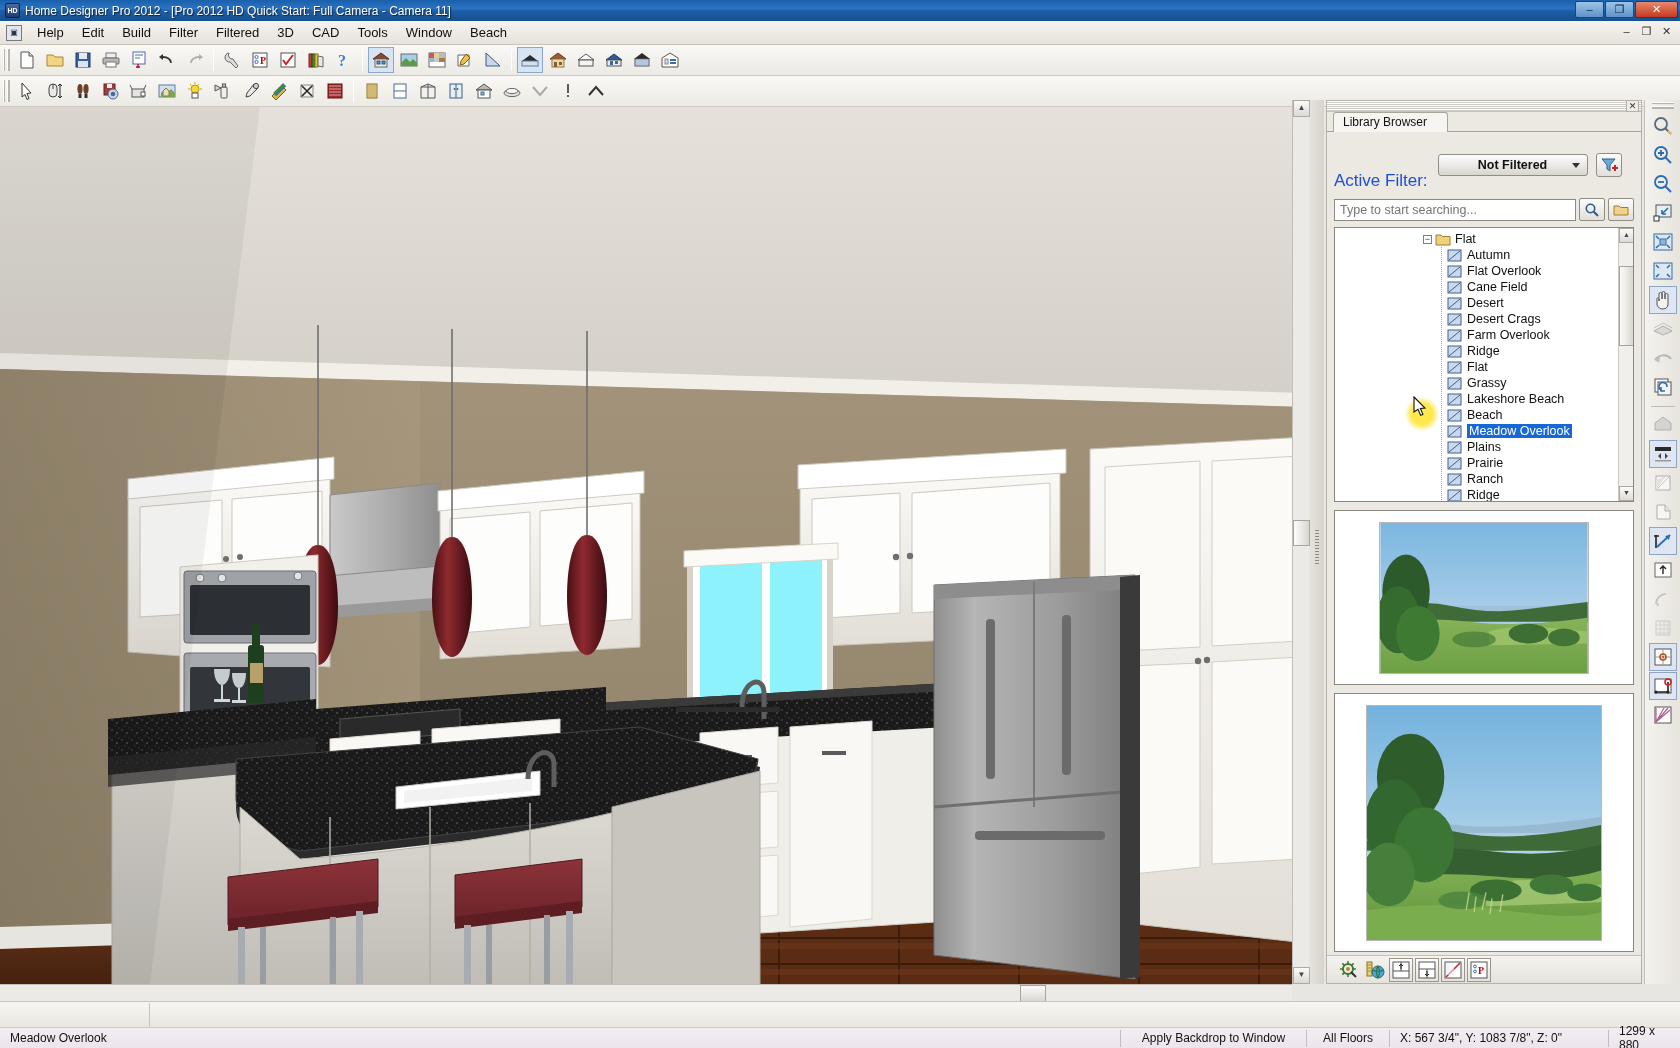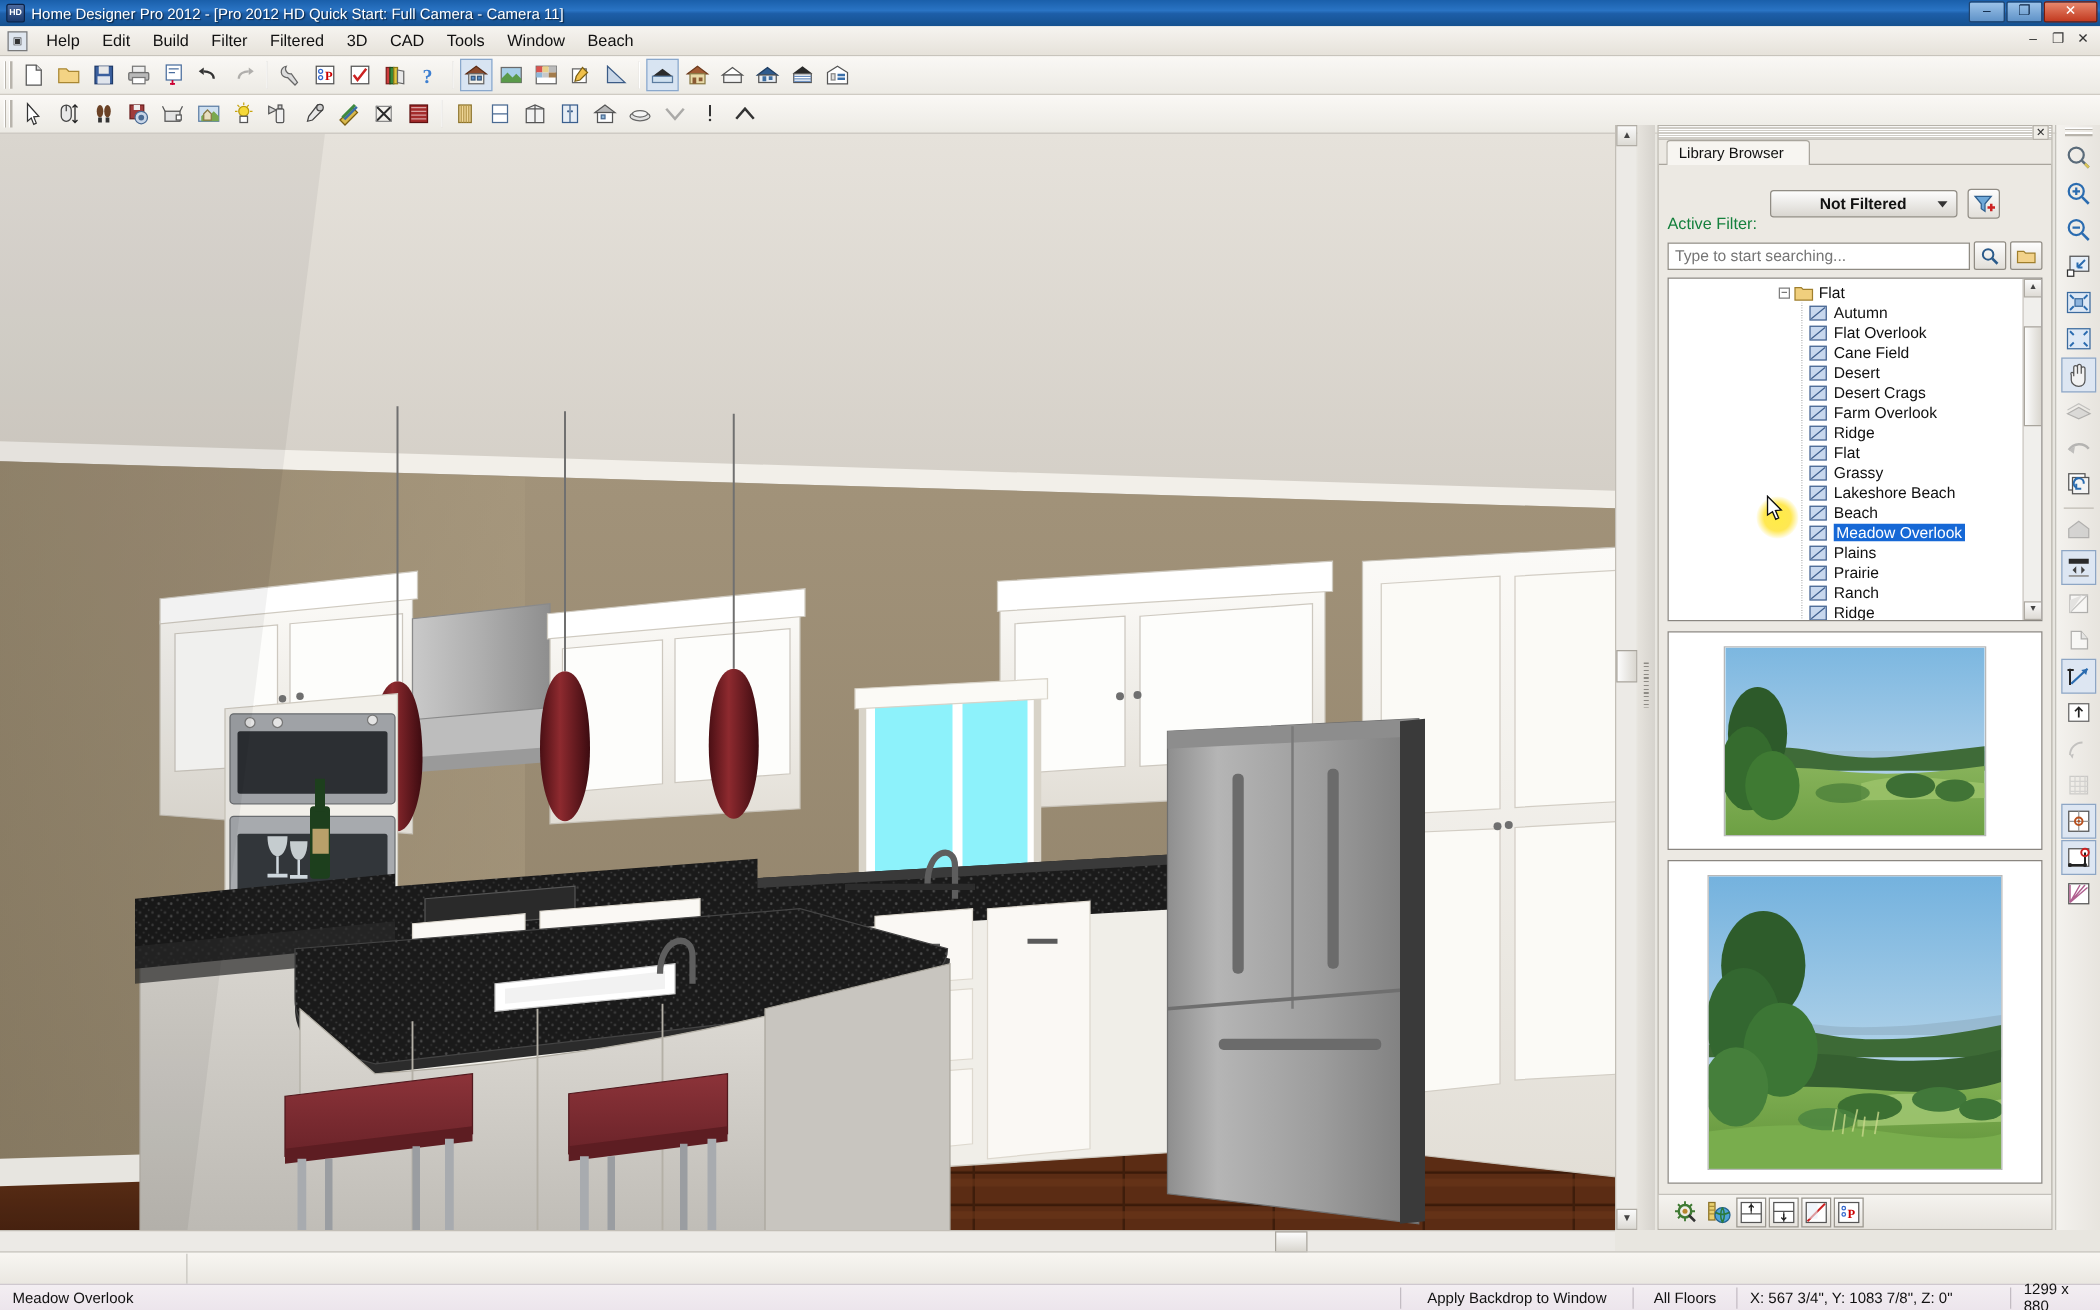--- a/index.html
+++ b/index.html
@@ -128,21 +128,21 @@
   }
   .libtabs{ height:20px; display:flex; align-items:flex-end; padding-left:6px;
     border-bottom:1px solid #a9a59d; background:#ece9e3;}
   .libtab{
     background:#f7f5f1; border:1px solid #a9a59d; border-bottom:none;
     padding:2px 20px 3px 9px; font-size:12px; color:#111;
     border-radius:3px 3px 0 0; position:relative; top:1px;
   }
   .libbody{ padding:7px 7px 0 7px; }
   .filterrow{ display:flex; align-items:center; margin-bottom:7px;}
-  .filterrow .lbl{ font-size:13px; color:#15803d; margin-right:10px;margin-top:32px;}
+  .filterrow .lbl{ font-size:17px; color:#1d4ed8; margin-right:10px;margin-top:32px;}
   .combo{
     width:150px;height:22px;
     background:linear-gradient(to bottom,#fdfdfd,#d9d6d0);
     border:1px solid #918d85; border-radius:3px;
     display:flex;align-items:center;justify-content:center;
     font-size:12.5px;color:#111; position:relative;font-weight:bold;
   }
   .combo .arw{ position:absolute; right:7px; top:8px;
     width:0;height:0;border-left:4px solid transparent;border-right:4px solid transparent;border-top:5px solid #333;}
   .filtbtn{

